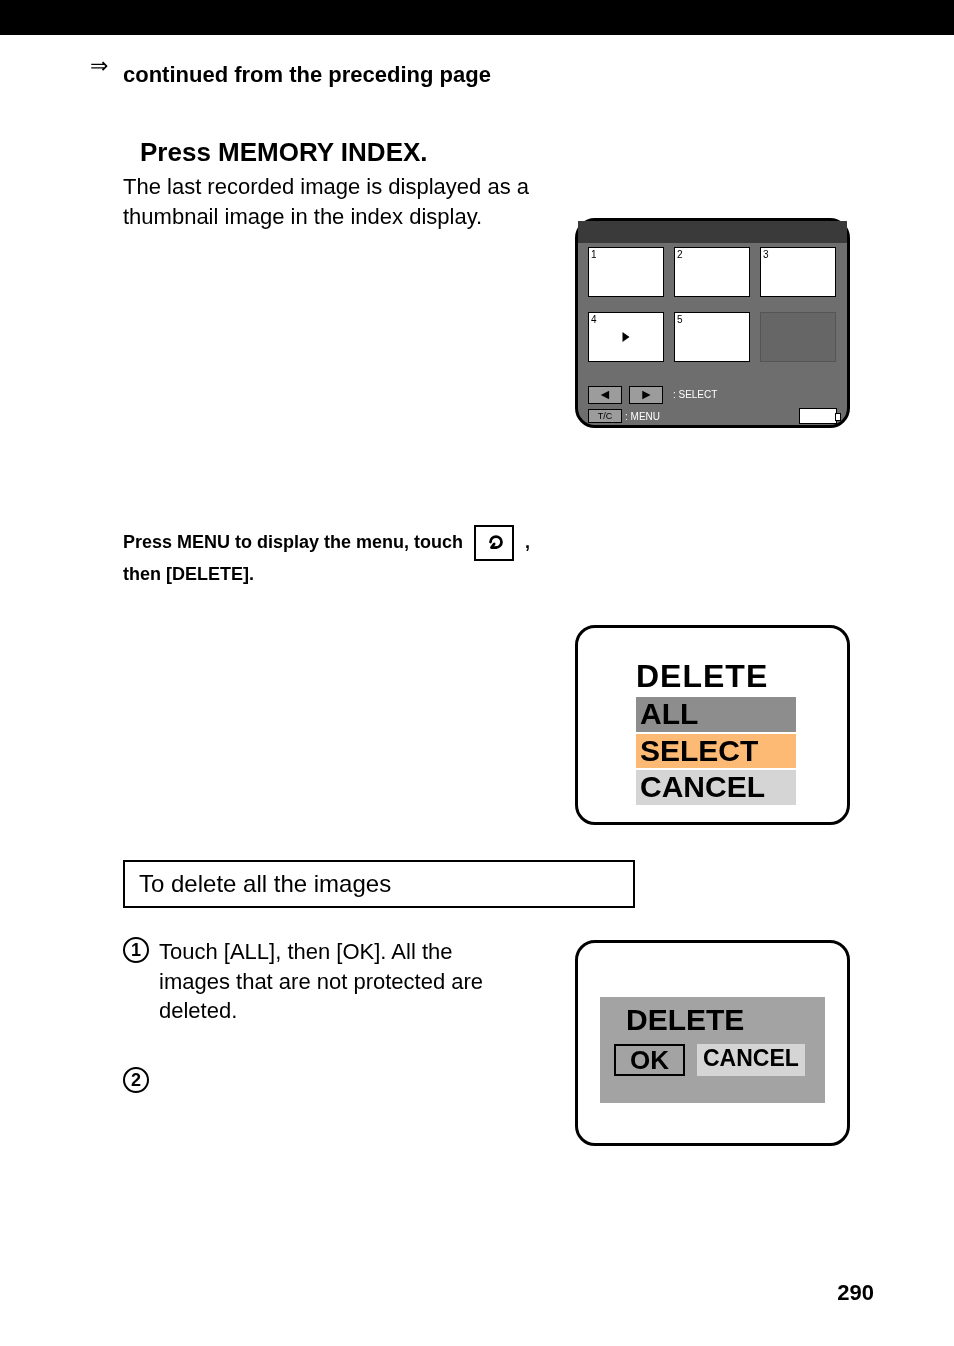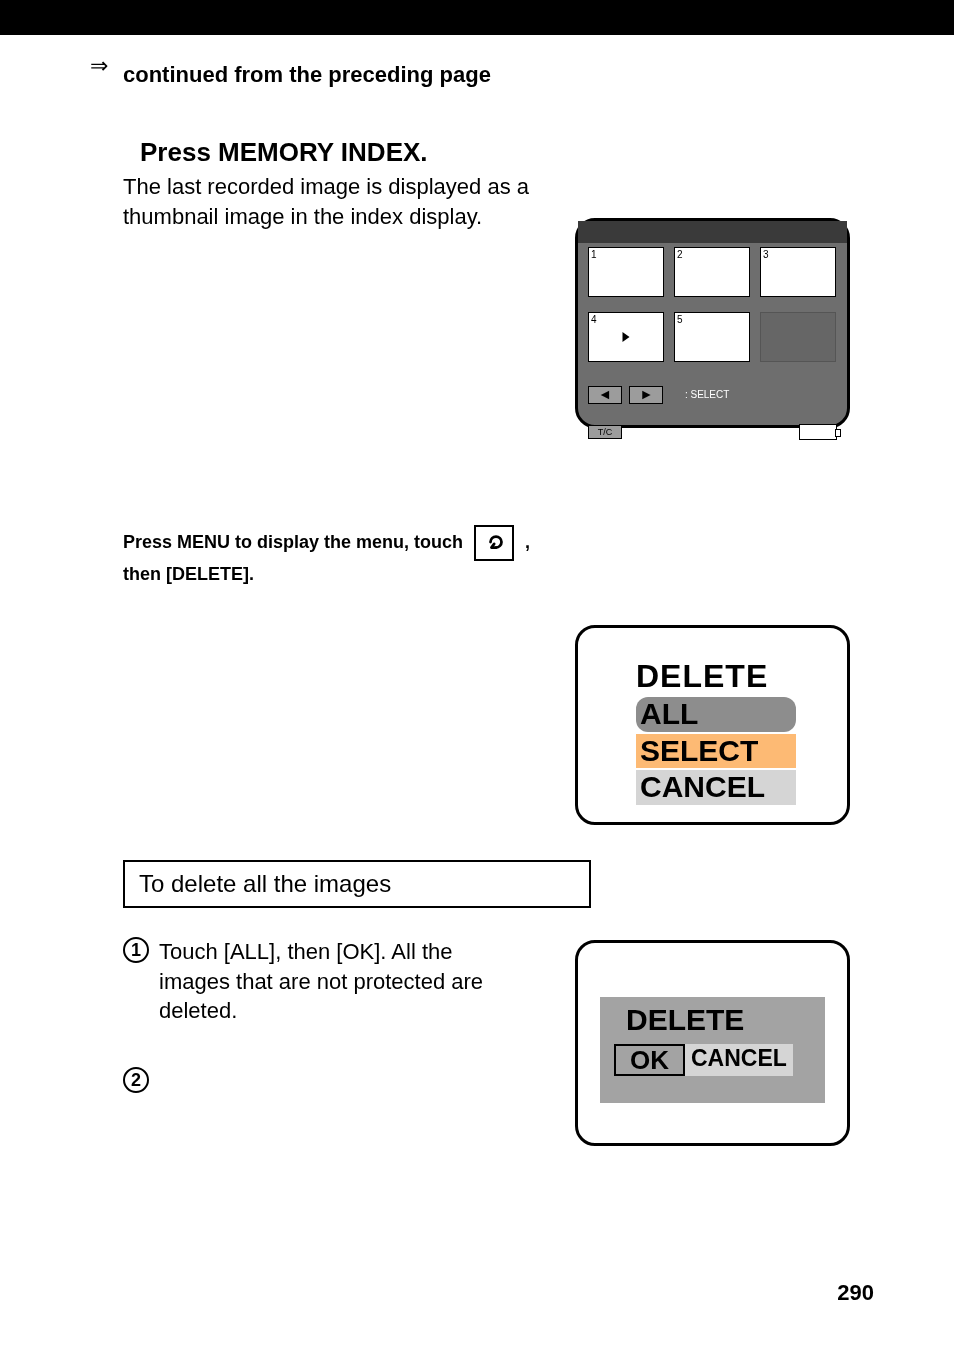--- a/index.html
+++ b/index.html
@@ -98,24 +98,24 @@
     padding:8px 10px 4px;
   }
   .fig1 .ctrl-btn{
     display:inline-block;width:34px;height:18px;
     background:#9c9c9c;border:1px solid #000;
     color:#000;font-weight:bold;text-align:center;
     font-size:14px;line-height:14px;
     margin-right:3px;
   }
   .fig1 .ctrl-tag{
-    display:inline-block;font-size:10px;color:#fff;margin-left:14px;vertical-align:middle;
+    display:inline-block;font-size:10px;color:#fff;margin-left:2px;vertical-align:middle;
   }
   .fig1 .subrow{
-    display:flex;margin-top:20px;align-items:center;
+    display:flex;margin-top:4px;align-items:center;
   }
   .fig1 .sm-btn{
     display:inline-block;width:34px;height:14px;background:#9c9c9c;border:1px solid #000;
     font-size:9px;text-align:center;line-height:12px;margin-right:3px;
   }
   .fig1 .sm-tag{font-size:10px;color:#fff;margin-right:auto;}
   .fig1 .battery{
     width:38px;height:16px;background:#fff;border:1px solid #000;
     position:relative;
   }
@@ -154,29 +154,29 @@
     font-weight:bold;
     margin-left:28px;
     padding:0 4px;
     color:#000;
     display:inline-block;
     line-height:1.15;
     margin-top:2px;
     min-width:160px;
   }
   .fig2 .row{display:block;}
-  .fig2 .shade-dark{background:#8d8d8d;border-radius:12px;}
+  .fig2 .shade-dark{background:#8d8d8d;}
   .fig2 .shade-mid{background:#fdba74;}
   .fig2 .shade-light{background:#d5d5d5;}
 
   
   .boxed-head{
     position:absolute;
     left:123px;top:860px;
-    width:468px;height:48px;
+    width:512px;height:48px;
     border:2px solid #000;
     display:flex;
     align-items:center;
     padding-left:14px;
     font-size:24px;
   }
 
   
   .circled{
     display:inline-flex;
@@ -204,21 +204,21 @@
     background:#a3a3a3;
     padding:6px 8px;
   }
   .fig3 .line{
     font-family:"Arial Narrow",Arial,sans-serif;
     font-size:30px;font-weight:bold;color:#000;
     line-height:1.15;
     padding-left:18px;
   }
   .fig3 .btnrow{
-    display:flex;margin-top:6px;padding-left:6px;
+    display:flex;gap:12px;margin-top:6px;padding-left:6px;
   }
   .fig3 .ok-btn{
     border:2px solid #000;background:#a3a3a3;
     font-family:"Arial Narrow",Arial,sans-serif;
     font-weight:bold;font-size:26px;padding:0 14px;
     line-height:1.1;
   }
   .fig3 .cancel-btn{
     background:#d5d5d5;
     font-family:"Arial Narrow",Arial,sans-serif;

